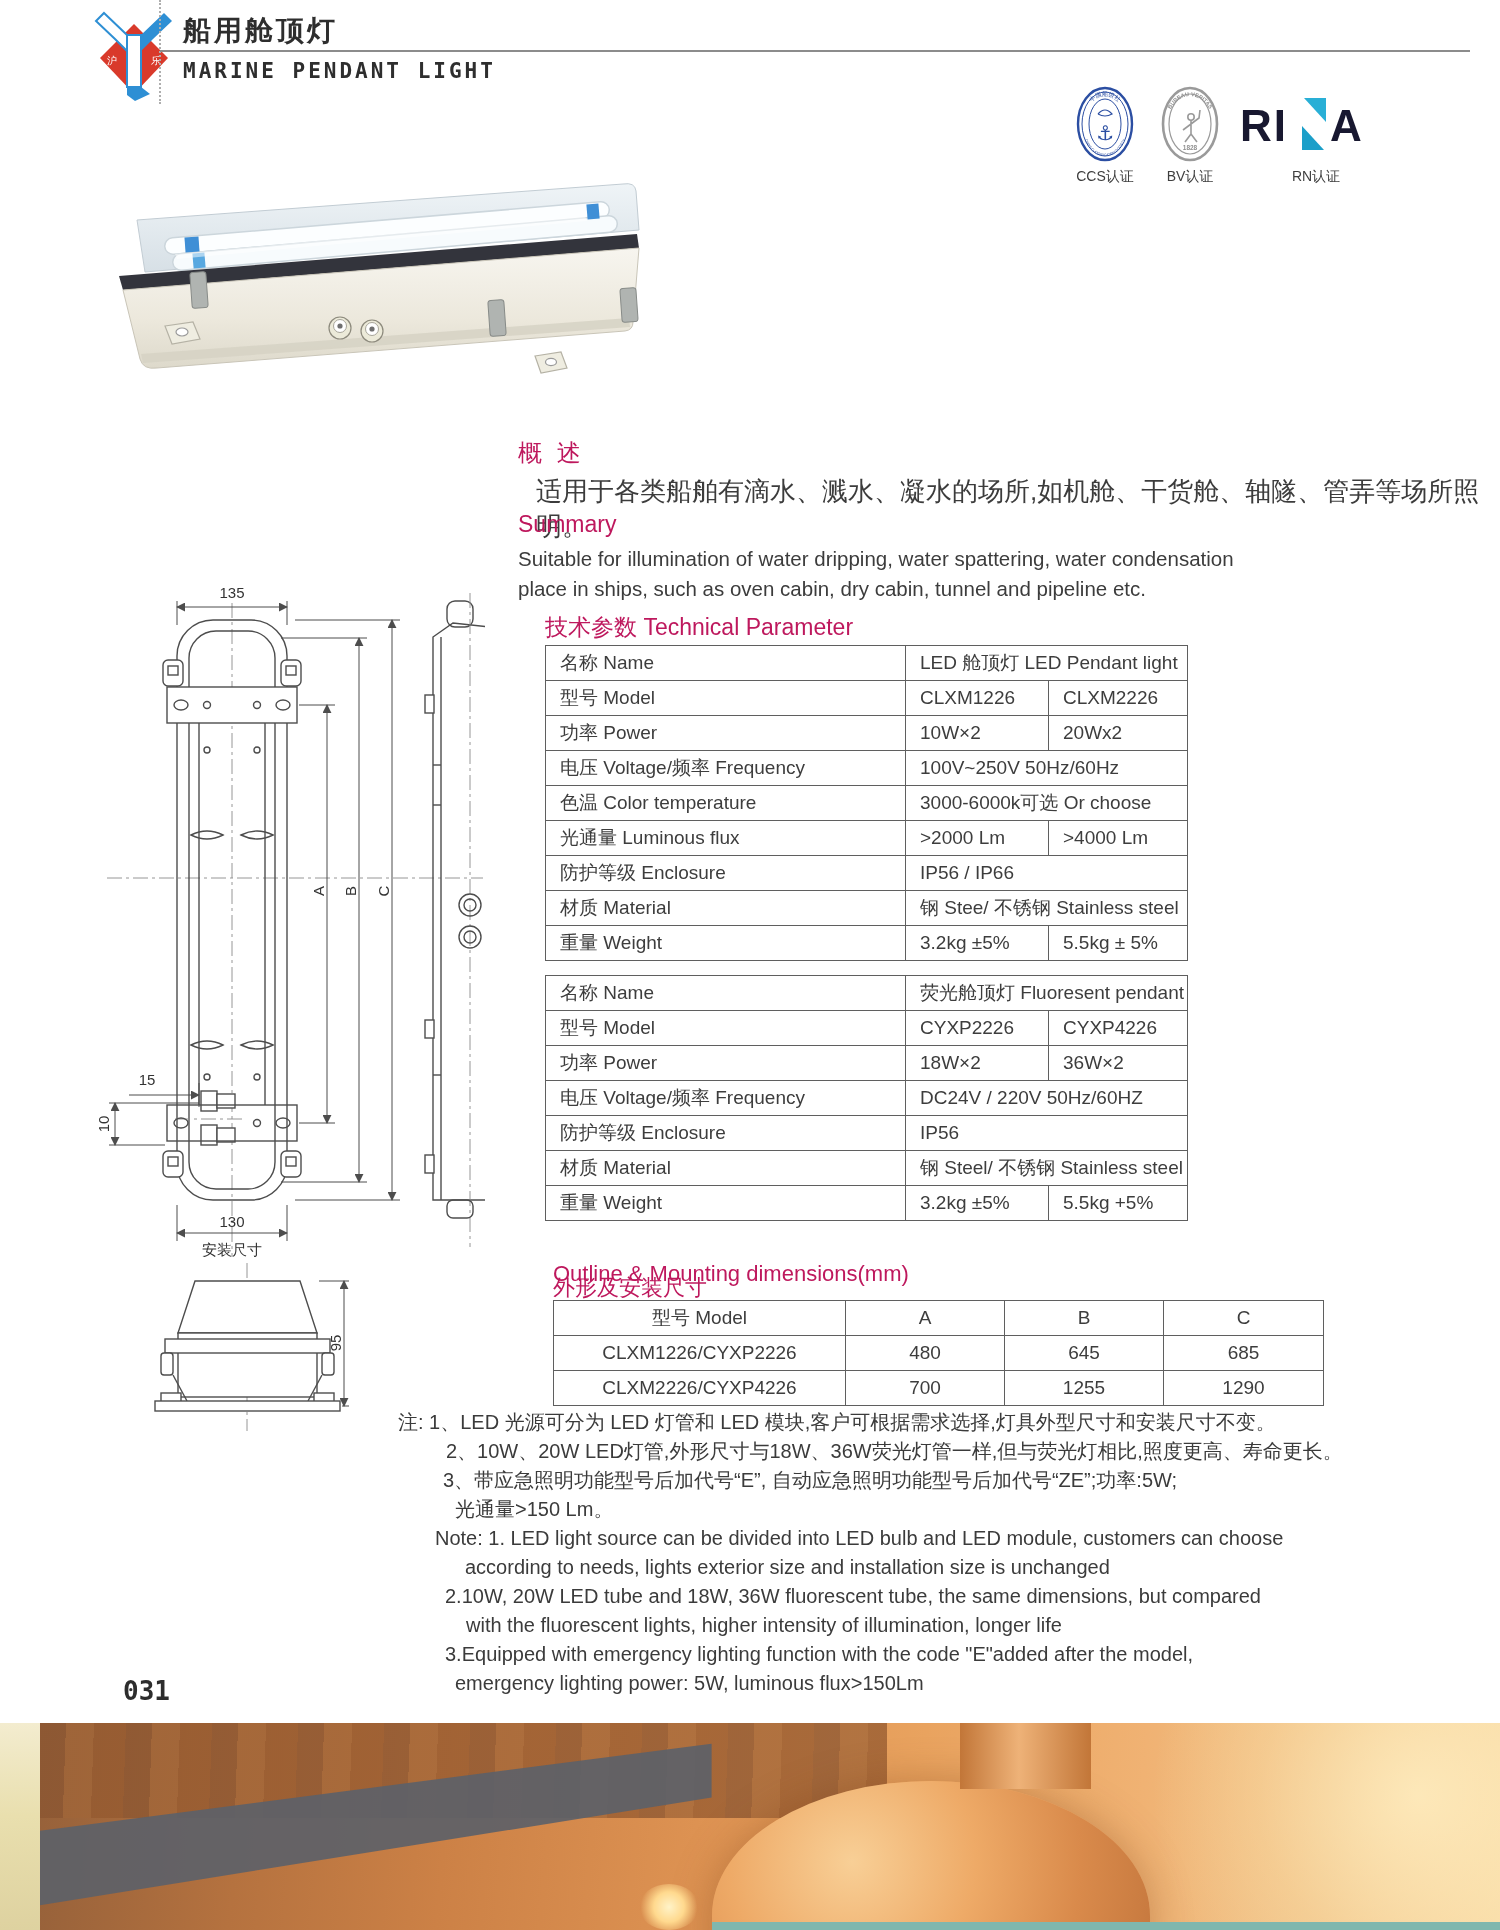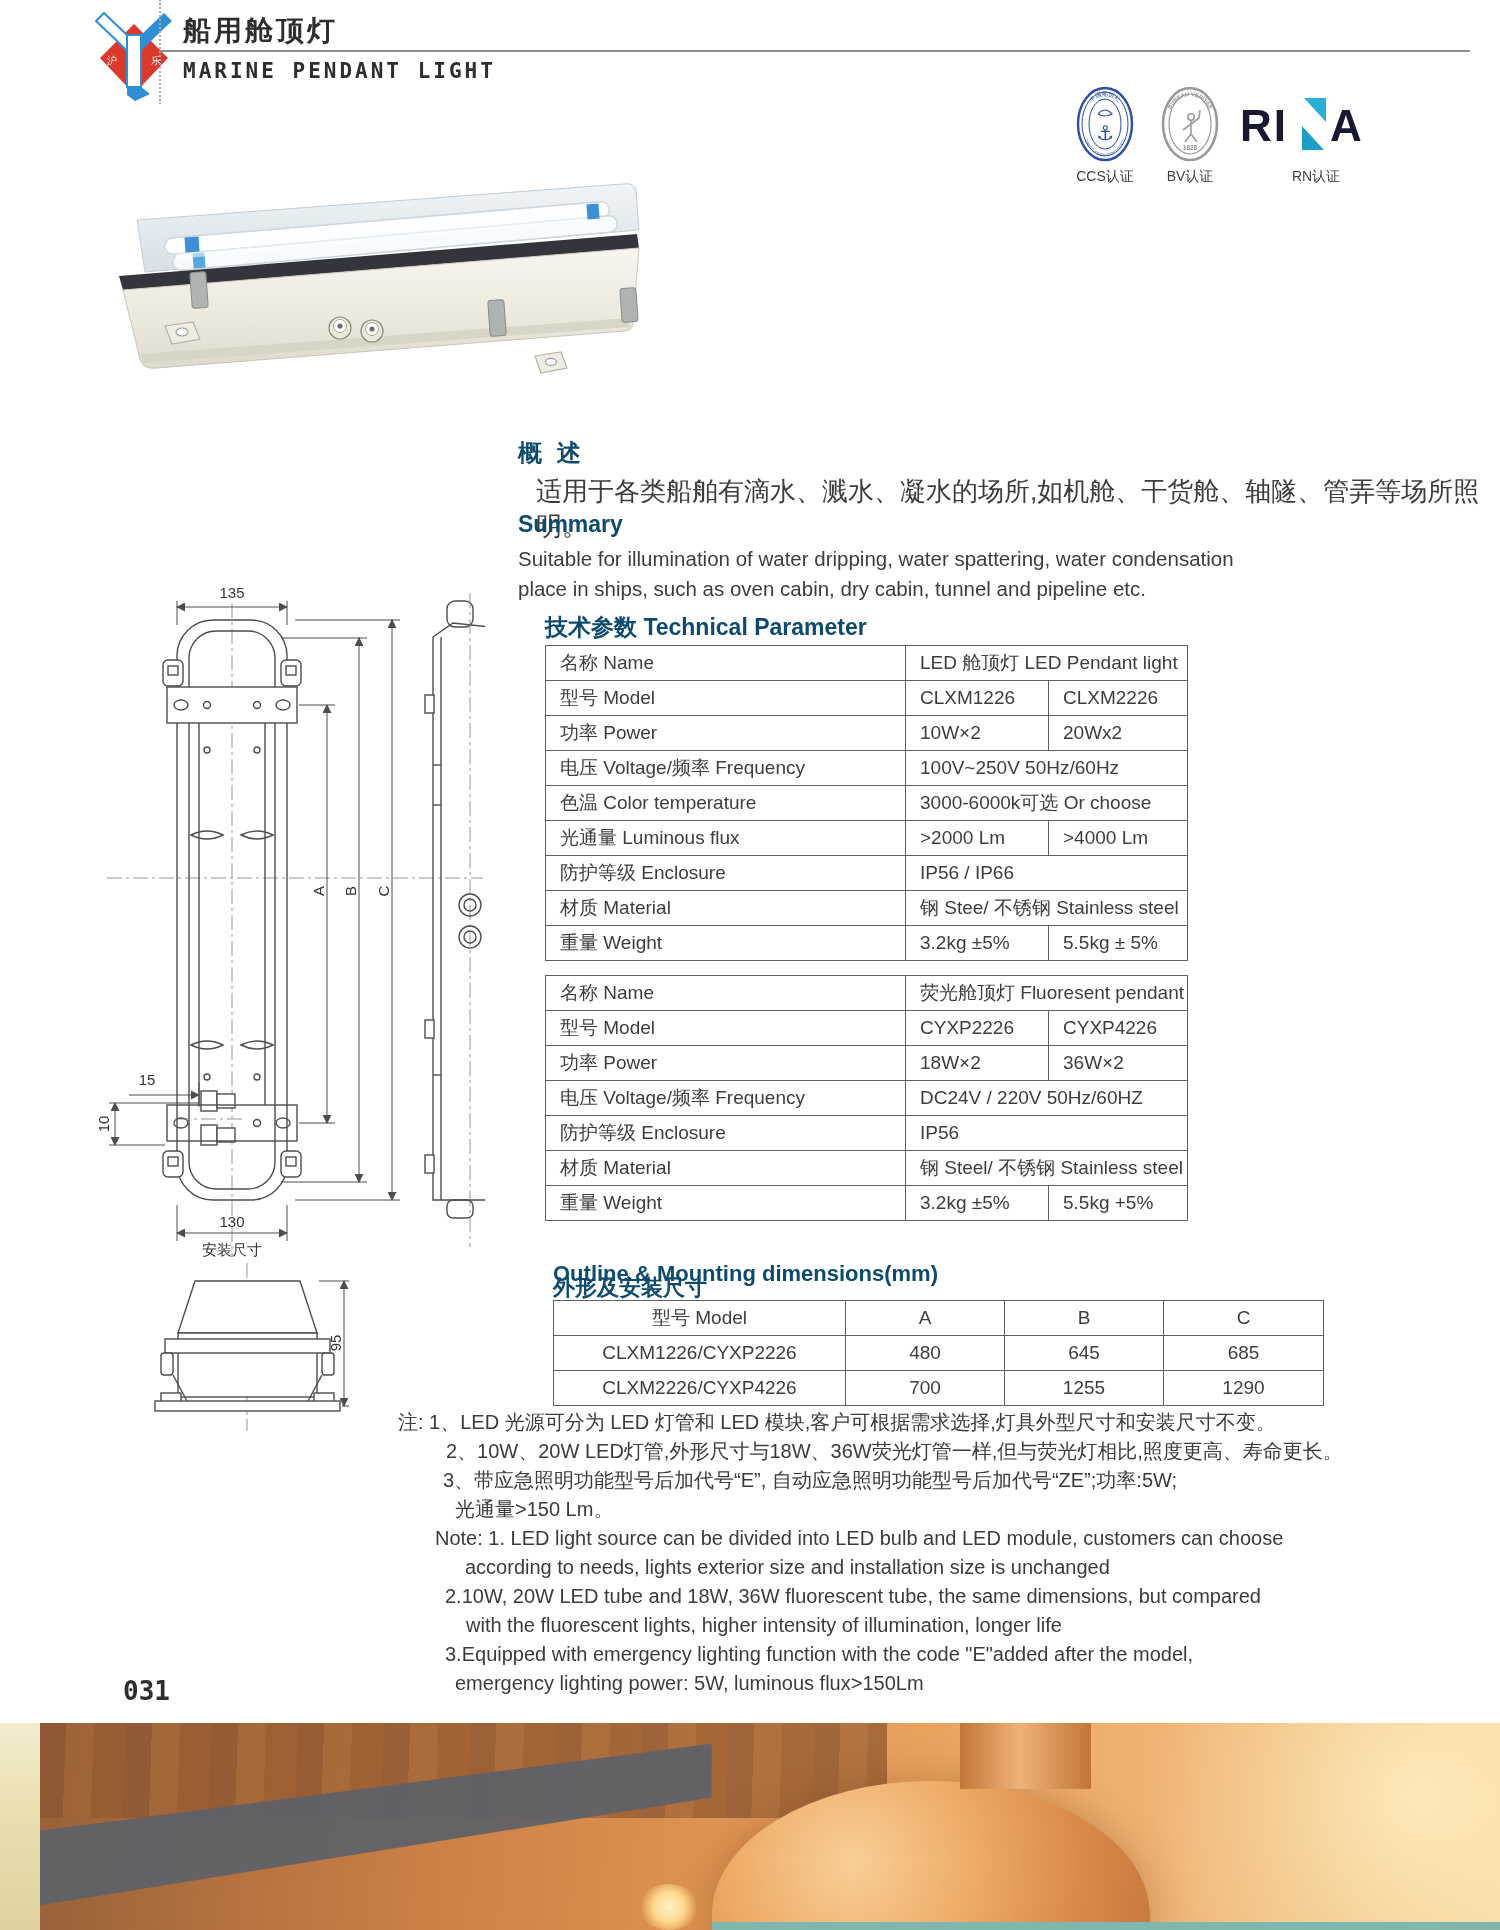--- a/index.html
+++ b/index.html
@@ -10,21 +10,21 @@
   
   .title-zh{left:183px;top:12px;font-size:28px;font-weight:bold;color:#2e2e2e;letter-spacing:3px;text-align:right;}
   .title-rule{left:160px;top:50px;width:1310px;height:2px;background:#8c8c8c;}
   .title-en{left:183px;top:59px;font-size:21px;font-family:"DejaVu Sans Mono","Liberation Mono",monospace;
             font-weight:600;letter-spacing:3px;color:#2e2e2e;}
   .dotted-sep{left:159px;top:0;height:104px;border-left:2px dotted #aeaeae;}
 
   .cert-label{top:168px;font-size:14px;color:#3f3f3f;text-align:center;}
 
   
-  .h-orange{color:#0c4a6e;font-weight:bold;}
+  .h-orange{color:#be185d;font-weight:normal;}
   .overview-hzh{left:518px;top:437px;font-size:24px;letter-spacing:4px;}
   .overview-body{left:536px;top:474px;font-size:26px;}
   .overview-hen{left:518px;top:511px;font-size:23px;}
   .overview-en{font-size:20.5px;color:#3c3c3c;}
   .tech-h{left:545px;top:612px;font-size:23px;}
   .outline-hzh{left:553px;top:1234px;font-size:22px;margin-top:39px;}
   .outline-hen{left:553px;top:1261px;font-size:22px;}
 
   
   table.ttable{position:absolute;border-collapse:collapse;table-layout:fixed;background:#fff;}

